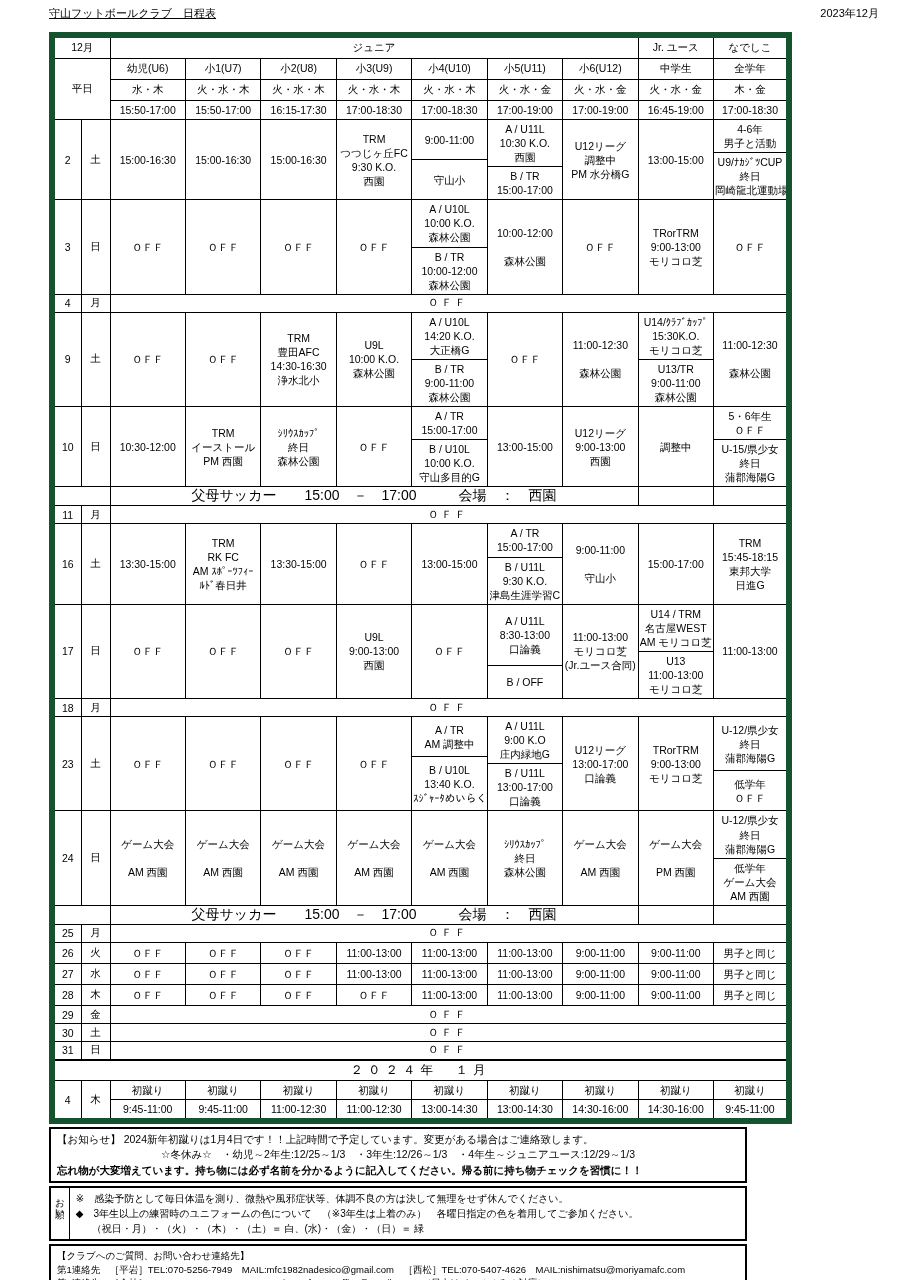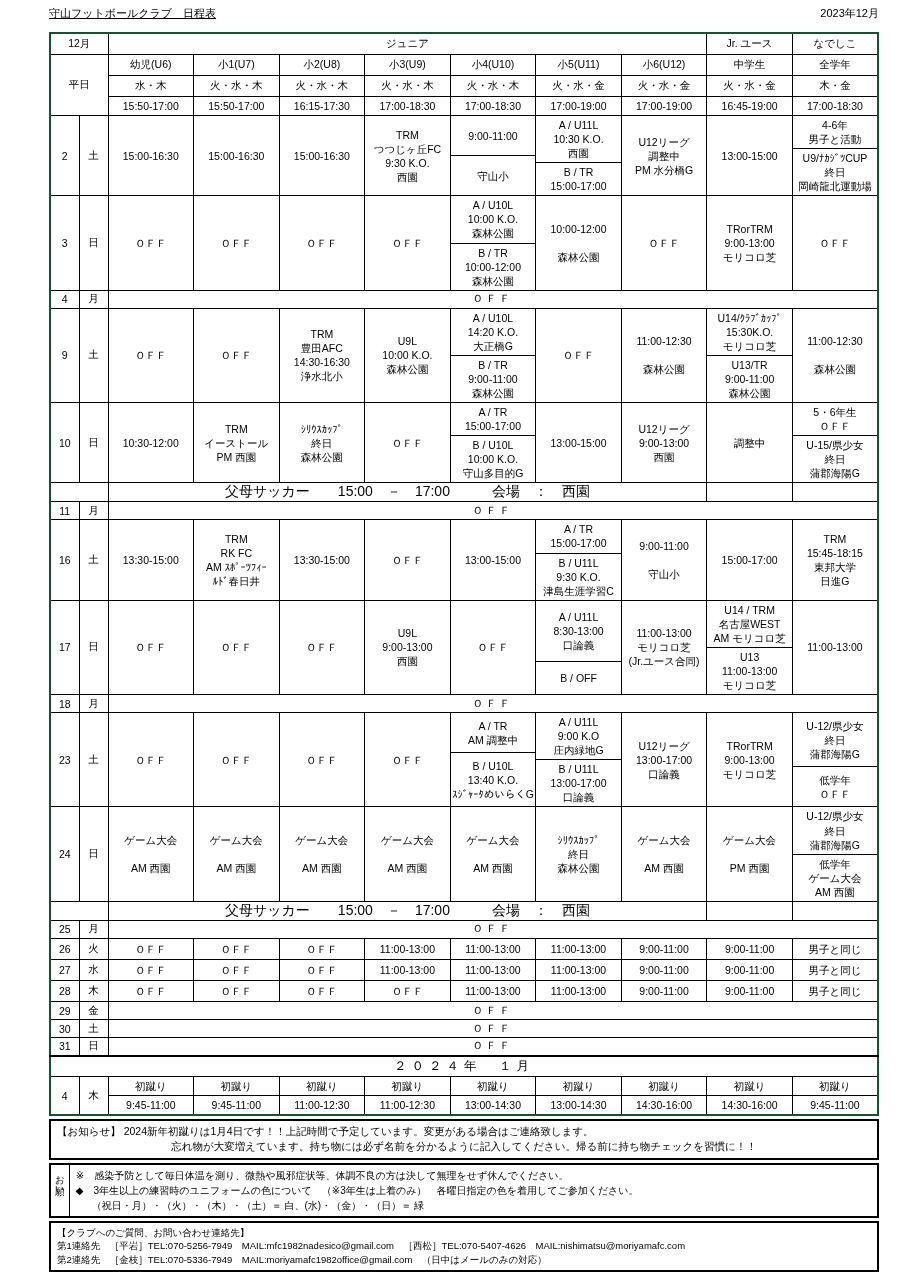--- a/index.html
+++ b/index.html
@@ -1,38 +1,38 @@
 <!DOCTYPE html>
 <html><head>
 <meta charset="utf-8">
 <style>
 *{box-sizing:border-box;margin:0;padding:0}
 html,body{background:#fff}
 body{width:905px;min-height:1280px;font-family:"Liberation Sans","DejaVu Sans",sans-serif;color:#000;padding:6px 26px 10px 49px}
 .topbar{display:flex;justify-content:space-between;align-items:flex-end;font-size:11px;margin-bottom:11px;width:830px}
 .doc-title{text-decoration:underline}
-table.sched{border-collapse:collapse;table-layout:fixed;width:830px;border:2px solid #14532d}
+table.sched{border-collapse:collapse;table-layout:fixed;width:743px;border:6px solid #14532d}
 .sched td{border:1px solid #000;text-align:center;vertical-align:middle;font-size:10.5px;overflow:hidden}
 .hd{padding:3px 0;font-size:10.5px}
 .cell{padding:3px 1px}
 .ln{line-height:1.34;white-space:nowrap}
 .date-cell{font-size:12px}
 .day-cell{font-size:11px}
 .full-row td{height:18px}
 .off-span{letter-spacing:3px}
 .banner-row td{height:19px;font-size:14px}
 .month-row td{height:21px;font-size:12.5px;letter-spacing:5px;border-top:2px solid #000}
 .split-cell{padding:0;height:1px}
 .split{display:flex;flex-direction:column;height:100%;min-height:100%}
 .split>div{flex:1 1 auto;display:flex;flex-direction:column;justify-content:center;padding:2px 1px}
 .s-top{border-bottom:1px solid #000}
 col.c-date,col.c-day{width:29px}
-.box{width:830px;border:2px solid #000;margin-top:3px;padding:3px 6px;font-size:10.5px;line-height:1.45}
+.box{width:698px;border:2px solid #000;margin-top:3px;padding:3px 6px;font-size:10.5px;line-height:1.45}
 .notice-box .n2{text-align:center}
-.notice-box .n3{text-align:center;font-weight:normal}
+.notice-box .n3{font-weight:bold}
 .request-box{display:flex;padding:0}
 .req-label{writing-mode:vertical-rl;text-orientation:upright;border-right:1px solid #000;padding:4px 2px;font-size:9.5px;display:flex;align-items:center}
 .req-body{padding:3px 6px;font-size:10px;line-height:1.5;flex:1}
 .req-indent{padding-left:16px}
 .contact-box{font-size:9.5px;line-height:1.45}
 </style>
 </head>
 <body>
 
 <div class="topbar">
@@ -788,20 +788,21 @@
               <div class="ln">9:45-11:00</div>
             </div>
           </div>
         </td>
       </tr>
     </tbody>
 </table>
 
 <div class="box notice-box">
   <div class="n1">【お知らせ】 2024新年初蹴りは1月4日です！！上記時間で予定しています。変更がある場合はご連絡致します。</div>
+  <div class="n2">☆冬休み☆　・幼児～2年生:12/25～1/3　・3年生:12/26～1/3　・4年生～ジュニアユース:12/29～1/3</div>
   <div class="n3">忘れ物が大変増えています。持ち物には必ず名前を分かるように記入してください。帰る前に持ち物チェックを習慣に！！</div>
 </div>
 
 <div class="box request-box">
   <div class="req-label">お願い</div>
   <div class="req-body">
     <div>※　感染予防として毎日体温を測り、微熱や風邪症状等、体調不良の方は決して無理をせず休んでください。</div>
     <div>◆　3年生以上の練習時のユニフォームの色について　（※3年生は上着のみ）　各曜日指定の色を着用してご参加ください。</div>
     <div class="req-indent">（祝日・月）・（火）・（木）・（土）＝ 白、(水)・（金）・（日）＝ 緑</div>
   </div>

